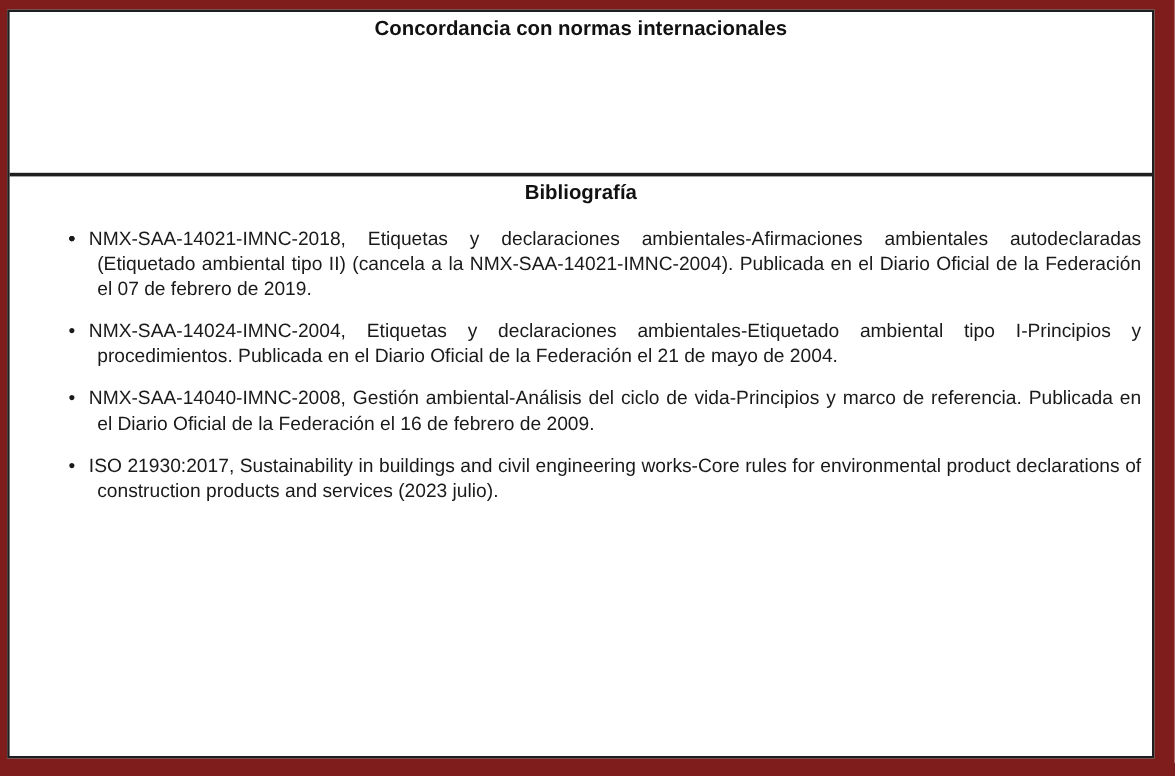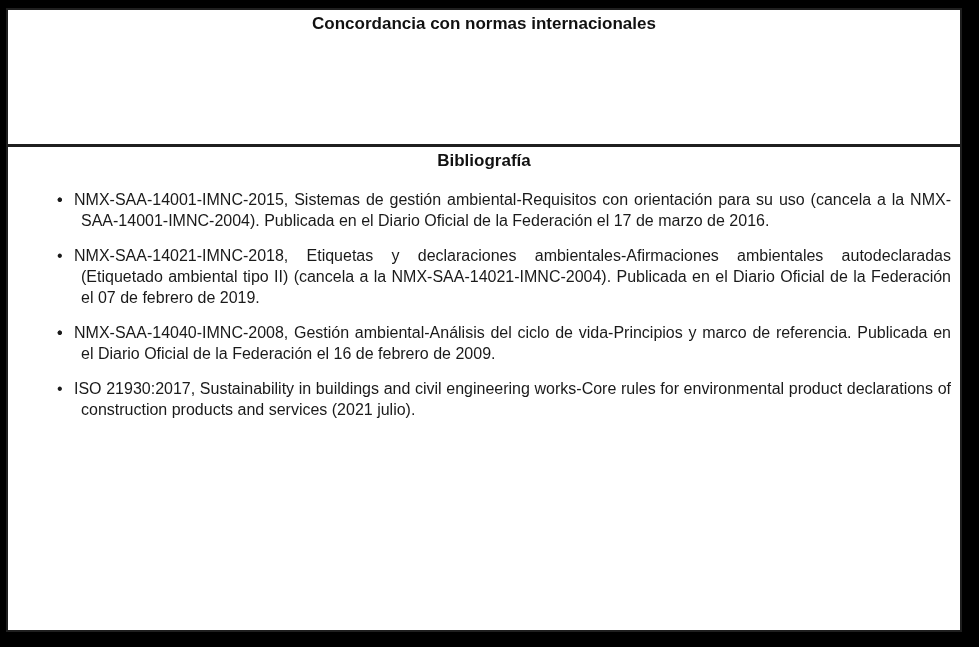--- a/index.html
+++ b/index.html
@@ -4,21 +4,21 @@
 <style>
   html, body {
     margin: 0;
     padding: 0;
     background: #ffffff;
   }
   .page {
     position: relative;
     width: 979px;
     height: 647px;
-    background: #000000;
+    background: #7f1d1d;
     font-family: "Liberation Sans", sans-serif;
     color: #1a1a1a;
   }
   .doc-table {
     position: absolute;
     left: 6px;
     top: 8px;
     width: 956px;
     height: 624px;
     box-sizing: border-box;
@@ -89,39 +89,39 @@
       <div class="section-title">Bibliografía</div>
 
       <div class="entries">
 
         <div class="entry">
           <span class="bullet">•</span>
         </div>
 
         <div class="entry">
           <span class="bullet">•</span>
-          <span>NMX-SAA-14001-IMNC-2015, Sistemas de gestión ambiental-Requisitos con orientación para su uso (cancela a la NMX-SAA-14001-IMNC-2004). Publicada en el Diario Oficial de la Federación el 17 de marzo de 2016.</span>
         </div>
 
         <div class="entry">
           <span class="bullet">•</span>
           <span>NMX-SAA-14021-IMNC-2018, Etiquetas y declaraciones ambientales-Afirmaciones ambientales autodeclaradas (Etiquetado ambiental tipo II) (cancela a la NMX-SAA-14021-IMNC-2004). Publicada en el Diario Oficial de la Federación el 07 de febrero de 2019.</span>
         </div>
 
         <div class="entry">
           <span class="bullet">•</span>
+          <span>NMX-SAA-14024-IMNC-2004, Etiquetas y declaraciones ambientales-Etiquetado ambiental tipo I-Principios y procedimientos. Publicada en el Diario Oficial de la Federación el 21 de mayo de 2004.</span>
         </div>
 
         <div class="entry">
           <span class="bullet">•</span>
           <span>NMX-SAA-14040-IMNC-2008, Gestión ambiental-Análisis del ciclo de vida-Principios y marco de referencia. Publicada en el Diario Oficial de la Federación el 16 de febrero de 2009.</span>
         </div>
 
         <div class="entry">
           <span class="bullet">•</span>
-          <span>ISO 21930:2017, Sustainability in buildings and civil engineering works-Core rules for environmental product declarations of construction products and services (2021 julio).</span>
+          <span>ISO 21930:2017, Sustainability in buildings and civil engineering works-Core rules for environmental product declarations of construction products and services (2023 julio).</span>
         </div>
 
       </div>
     </div>
 
   </div>
 </div>
 
 </body></html>

